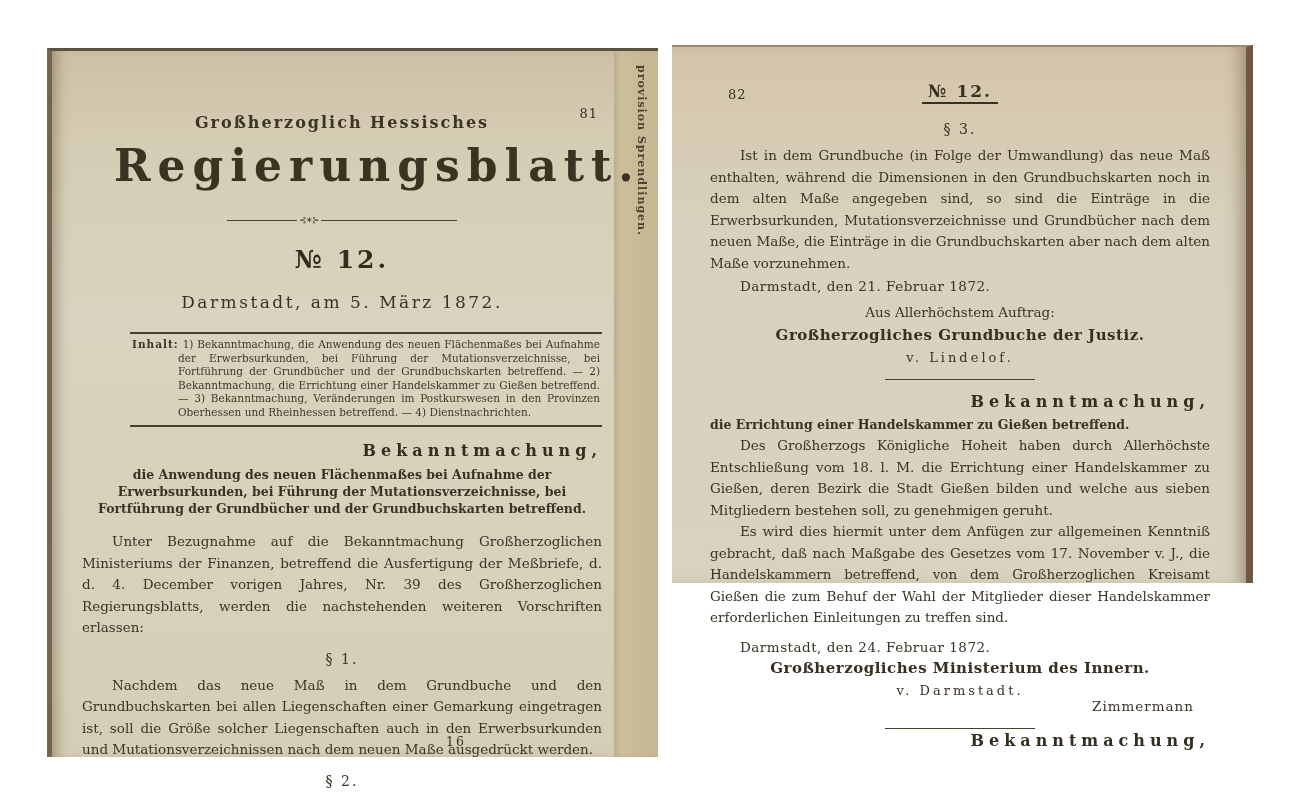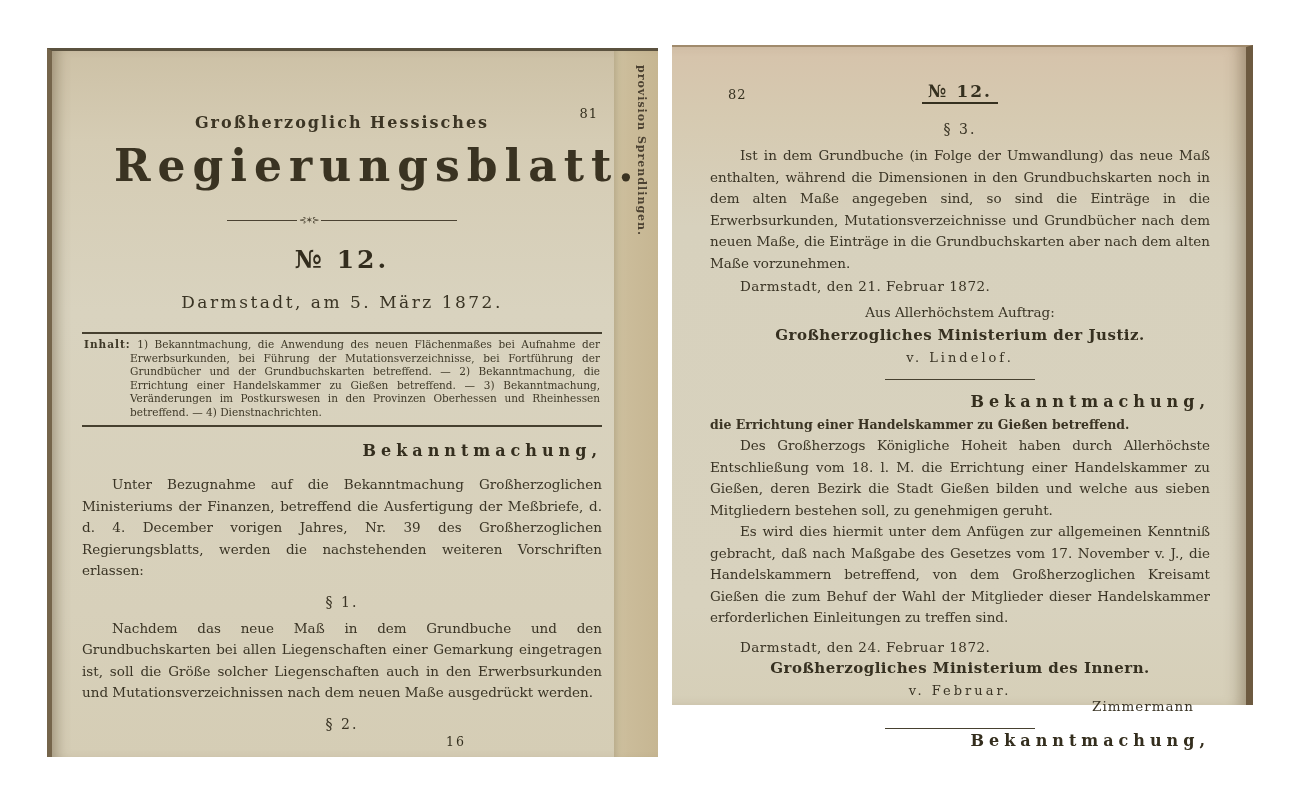--- a/index.html
+++ b/index.html
@@ -30,37 +30,37 @@
   .masthead2 { margin-top:8px; text-align:center; font-size:44px; font-weight:bold; letter-spacing:7px; color:#3a3322;margin-left:32px; }
   .ornament { margin:26px auto 0; width:230px; display:flex; align-items:center; }
   .ornament .seg1 { width:70px; border-top:1.5px solid #4a4232; }
   .ornament .knot { font-size:9px; color:#4a4232; line-height:6px; padding:0 2px; letter-spacing:-1px; }
   .ornament .seg2 { flex:1; border-top:1.5px solid #4a4232; }
   .issue-no { margin-top:22px; text-align:center; font-size:25px; font-weight:bold; letter-spacing:3px; color:#332d1e; }
   .dateline-main { margin-top:18px; text-align:center; font-size:17px; letter-spacing:2.5px; color:#3a3424; }
 
   .inhalt-box {
     margin-top:20px; border-top:2px solid #46402f; border-bottom:2.5px solid #46402f;
-    padding:4px 2px 6px 2px; font-size:10.5px; line-height:13.5px; text-align:justify; color:#3e3827;
+    padding:4px 2px 6px 2px; font-size:10.5px; line-height:13.5px; text-align:justify; color:#3e3827;margin-left:48px;
   }
   .inhalt-box p { padding-left:46px; text-indent:-46px; }
   .inhalt-label { font-weight:bold; letter-spacing:1px; }
 
   .ann-heading { text-align:right; font-size:16px; font-weight:bold; letter-spacing:5px; color:#342e1e; }
   .ann-subtitle { text-align:center; font-size:12.5px; font-weight:bold; line-height:17px; color:#3a3323; }
   .body-par { text-align:justify; font-size:13.5px; line-height:21.5px; text-indent:30px; color:#3a3425; }
   .sec-label { text-align:center; font-size:14px; letter-spacing:2px; color:#3a3425; }
   .sig-mark { position:absolute; bottom:8px; left:70%; font-size:12.5px; letter-spacing:2px; }
 
   .mt6{margin-top:6px}.mt8{margin-top:8px}.mt10{margin-top:2px}.mt12{margin-top:12px}
   .mt14{margin-top:14px}.mt20{margin-top:20px}
 
   
   .page-right {
-    position:absolute; left:672px; top:45px; width:581px; height:660px;
+    position:absolute; left:672px; top:45px; width:581px; height:538px;
     background:linear-gradient(180deg,#d6c3ab 0px,#d6cab1 70px,#d7d1bd 180px,#d8d2be 560px,#d6cfb8 100%);
     border-right:7px solid #6d5a40; border-top:2px solid #a08a6c;
     box-shadow:inset -14px 0 16px -9px rgba(90,70,45,.45);
   }
   .pr-content { position:absolute; left:38px; top:0; width:500px; height:100%; }
   .pagenum-right { position:absolute; top:40px; left:18px; font-size:13px; letter-spacing:1px; }
   .header-issue { margin-top:34px; text-align:center; }
   .header-issue span { font-size:17px; font-weight:bold; letter-spacing:2px; border-bottom:2px solid #35301f; padding:0 6px 1px; }
   .dateline-left { font-size:13.5px; line-height:20px; padding-left:30px; letter-spacing:.5px; color:#3a3425; }
   .center-line { text-align:center; font-size:13.5px; color:#3a3425; }
@@ -93,20 +93,21 @@
       </div>
 
       <div class="issue-no">№ 12.</div>
       <div class="dateline-main">Darmstadt, am 5. März 1872.</div>
 
       <div class="inhalt-box">
         <p><span class="inhalt-label">Inhalt:</span> <span>1) Bekanntmachung, die Anwendung des neuen Flächenmaßes bei Aufnahme der Erwerbsurkunden, bei Führung der Mutationsverzeichnisse, bei Fortführung der Grundbücher und der Grundbuchskarten betreffend. — 2) Bekanntmachung, die Errichtung einer Handelskammer zu Gießen betreffend. — 3) Bekanntmachung, Veränderungen im Postkurswesen in den Provinzen Oberhessen und Rheinhessen betreffend. — 4) Dienstnachrichten.</span></p>
       </div>
 
       <div class="ann-heading mt14">Bekanntmachung,</div>
+      <div class="ann-subtitle mt6">die Anwendung des neuen Flächenmaßes bei Aufnahme der Erwerbsurkunden, bei Führung der Mutationsverzeichnisse, bei Fortführung der Grundbücher und der Grundbuchskarten betreffend.</div>
 
       <p class="body-par mt14">Unter Bezugnahme auf die Bekanntmachung Großherzoglichen Ministeriums der Finanzen, betreffend die Ausfertigung der Meßbriefe, d. d. 4. December vorigen Jahres, Nr. 39 des Großherzoglichen Regierungsblatts, werden die nachstehenden weiteren Vorschriften erlassen:</p>
 
       <div class="sec-label mt12">§ 1.</div>
       <p class="body-par mt8">Nachdem das neue Maß in dem Grundbuche und den Grundbuchskarten bei allen Liegenschaften einer Gemarkung eingetragen ist, soll die Größe solcher Liegenschaften auch in den Erwerbsurkunden und Mutationsverzeichnissen nach dem neuen Maße ausgedrückt werden.</p>
 
       <div class="sec-label mt12">§ 2.</div>
 
       <div class="sig-mark">16</div>
     </div>
@@ -119,35 +120,35 @@
       <div class="header-issue">
         <span>№ 12.</span>
       </div>
 
       <div class="sec-label mt20">§ 3.</div>
       <p class="body-par mt8">Ist in dem Grundbuche (in Folge der Umwandlung) das neue Maß enthalten, während die Dimensionen in den Grundbuchskarten noch in dem alten Maße angegeben sind, so sind die Einträge in die Erwerbsurkunden, Mutationsverzeichnisse und Grundbücher nach dem neuen Maße, die Einträge in die Grundbuchskarten aber nach dem alten Maße vorzunehmen.</p>
 
       <div class="dateline-left mt10">Darmstadt, den 21. Februar 1872.</div>
 
       <div class="center-line mt8">Aus Allerhöchstem Auftrag:</div>
-      <div class="ministry-line mt6">Großherzogliches Ministerium der Justiz.</div>
+      <div class="ministry-line mt6">Großherzogliches Grundbuche der Justiz.</div>
       <div class="signer-line mt6">v. Lindelof.</div>
 
       <div class="short-rule"></div>
 
       <div class="ann-heading mt12">Bekanntmachung,</div>
       <div class="ann-subtitle-sm mt6">die Errichtung einer Handelskammer zu Gießen betreffend.</div>
 
       <p class="body-par mt10">Des Großherzogs Königliche Hoheit haben durch Allerhöchste Entschließung vom 18. l. M. die Errichtung einer Handelskammer zu Gießen, deren Bezirk die Stadt Gießen bilden und welche aus sieben Mitgliedern bestehen soll, zu genehmigen geruht.</p>
       <p class="body-par">Es wird dies hiermit unter dem Anfügen zur allgemeinen Kenntniß gebracht, daß nach Maßgabe des Gesetzes vom 17. November v. J., die Handelskammern betreffend, von dem Großherzoglichen Kreisamt Gießen die zum Behuf der Wahl der Mitglieder dieser Handelskammer erforderlichen Einleitungen zu treffen sind.</p>
 
       <div class="dateline-left mt8">Darmstadt, den 24. Februar 1872.</div>
 
       <div class="ministry-line mt10">Großherzogliches Ministerium des Innern.</div>
-      <div class="signer-line mt6">v. Februar.</div>
+      <div class="signer-line mt6">v. Darmstadt.</div>
       <div class="countersigner">Zimmermann</div>
 
       <div class="short-rule"></div>
 
       <div class="ann-heading mt10">Bekanntmachung,</div>
 
     </div>
   </div>
 
 </div>

